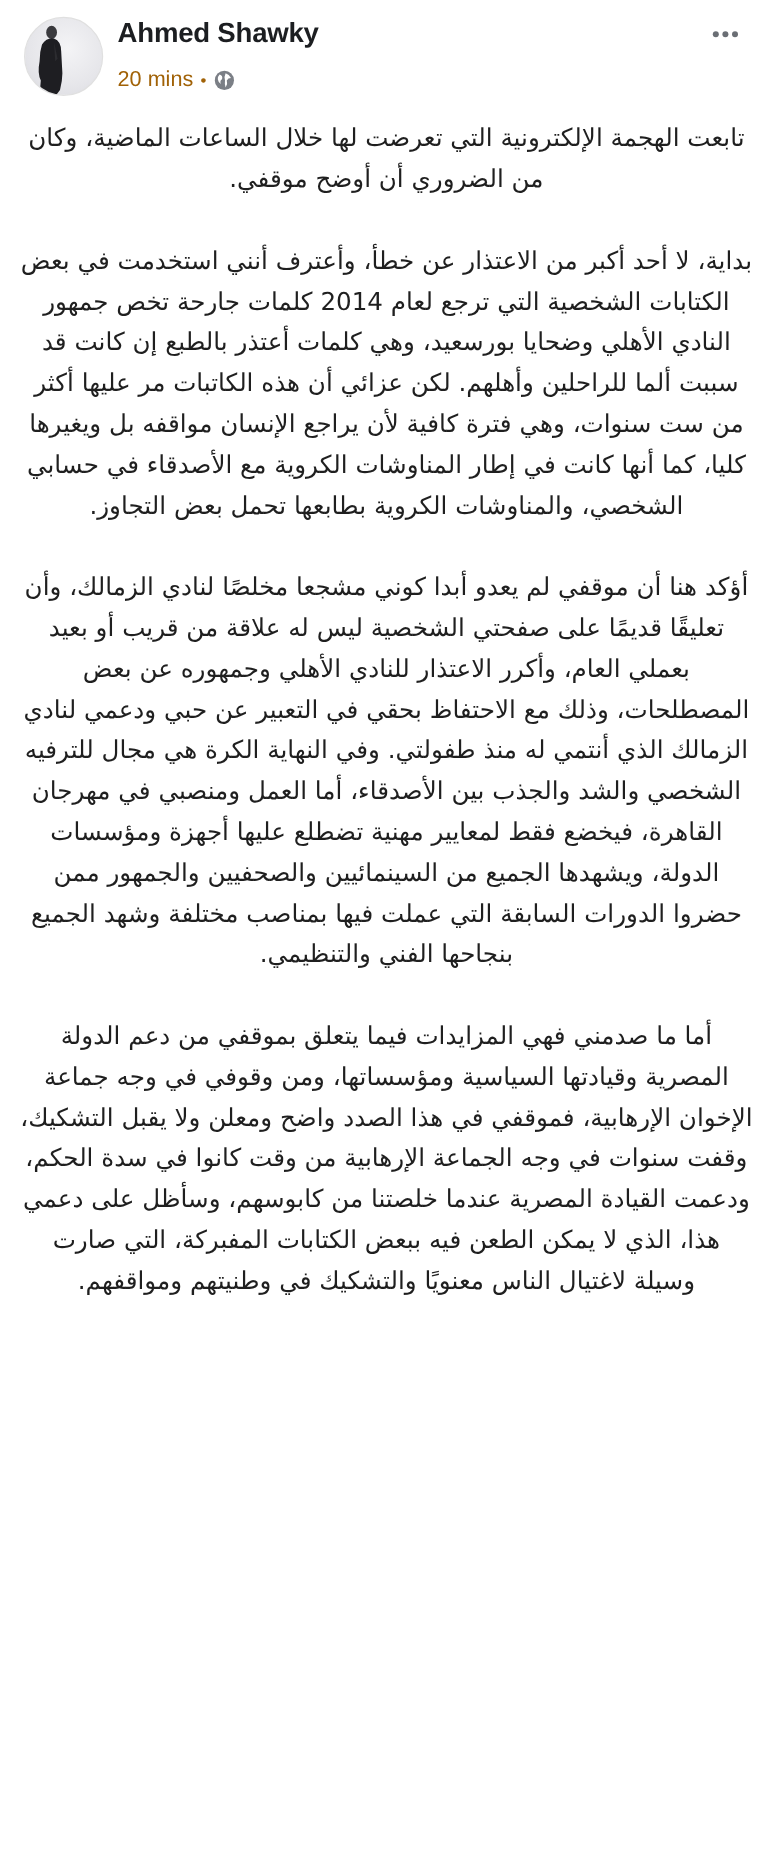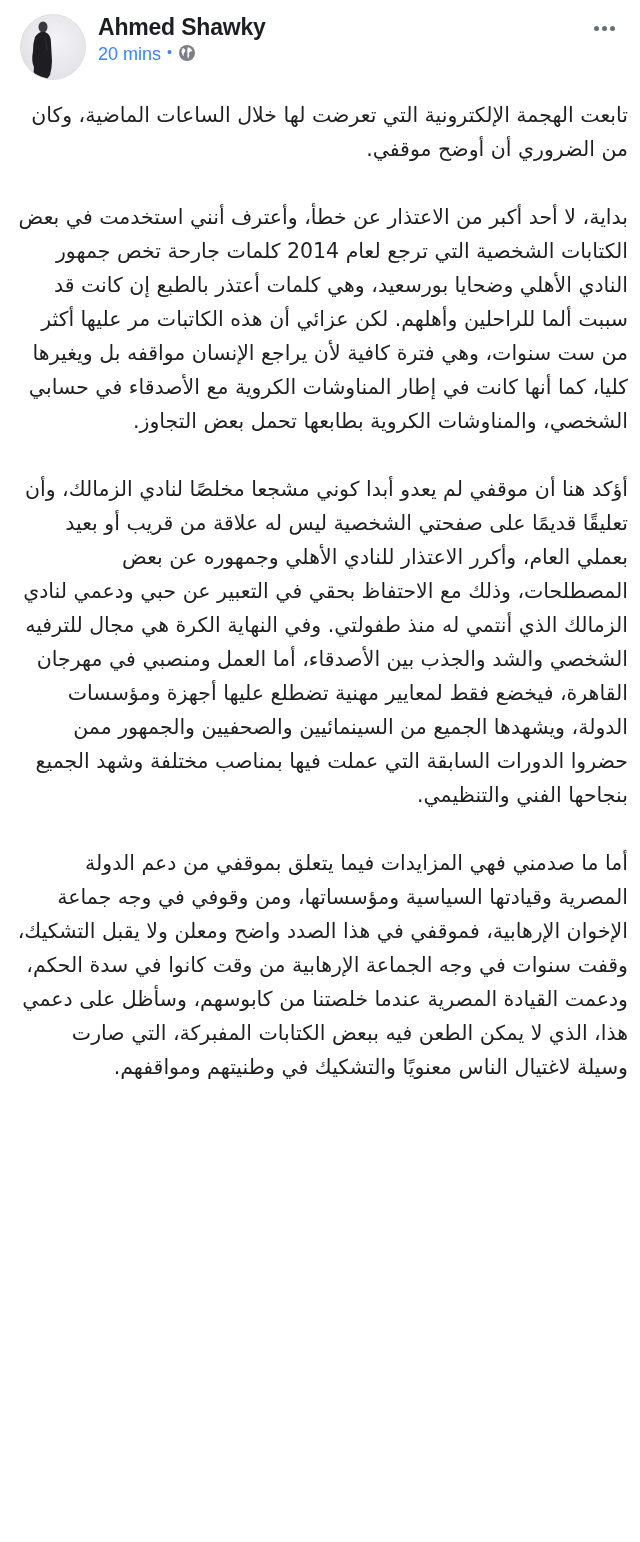--- a/index.html
+++ b/index.html
@@ -35,47 +35,47 @@
     position: absolute;
     left: 98px; top: 14px;
     font-family: "Liberation Sans", sans-serif;
     font-weight: bold;
     font-size: 23px;
     color: #1c1e21;
     letter-spacing: -0.2px;
   }
   .meta {
     position: absolute;
-    left: 98px; top: 44px;
+    left: 98px; top: 56px;
     display: flex;
-    align-items: flex-start;
+    align-items: center;
     font-family: "Liberation Sans", sans-serif;
     font-size: 18px;
-    color: #3b82f6;
+    color: #a16207;
   }
   .meta .dot { margin: 0 6px 0 6px; font-size: 14px; }
   .globe { display: inline-block; width: 18px; height: 18px; }
   .more-button {
     position: absolute;
     left: 586px; top: 18px;
     width: 36px; height: 20px;
     display: flex; align-items: center; justify-content: center;
     gap: 3px;
     cursor: pointer;
   }
   .more-button span {
     width: 5px; height: 5px; border-radius: 50%; background: #6a6e74;
     display: block;
   }
   .post-body {
     position: absolute;
     left: 16px; top: 98px;
     width: 612px;
     direction: rtl;
-    text-align: right;
+    text-align: center;
     font-family: "DejaVu Sans", sans-serif;
     font-size: 20.5px;
     line-height: 34px;
     color: #1f1f1f;
   }
   .post-body p {
     margin: 0 0 34px 0;
     padding: 0;
   }
 </style>

